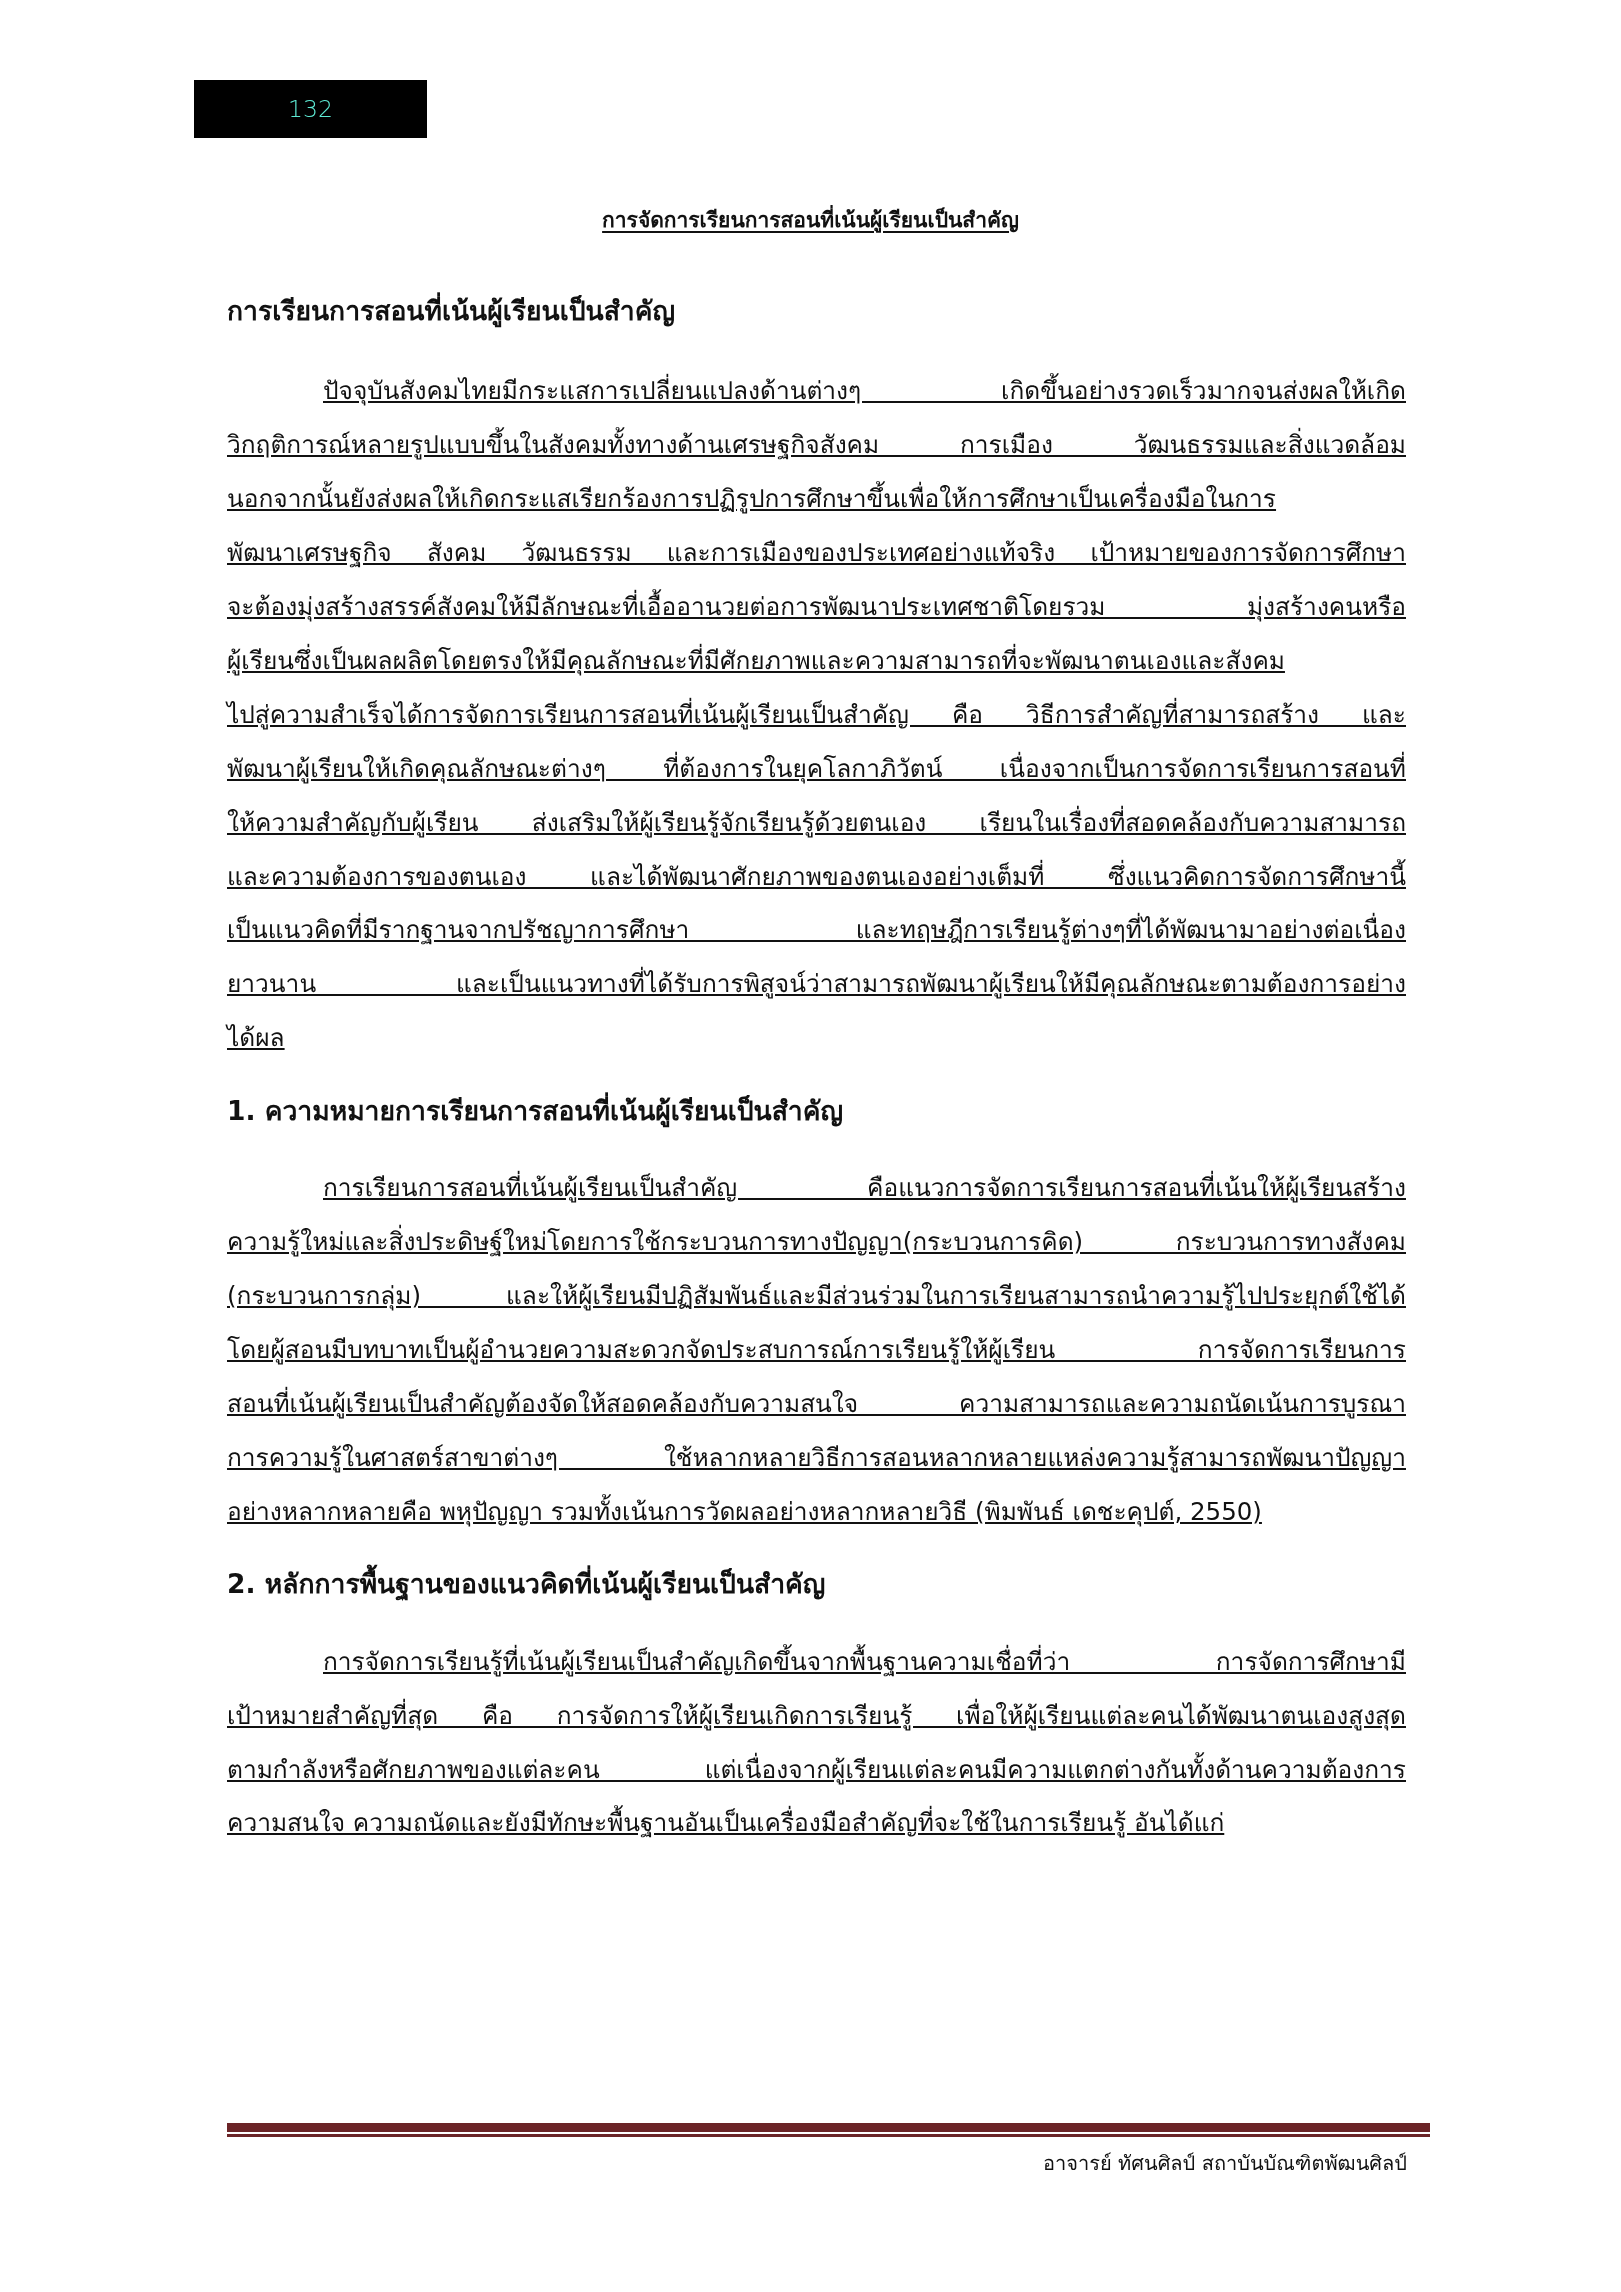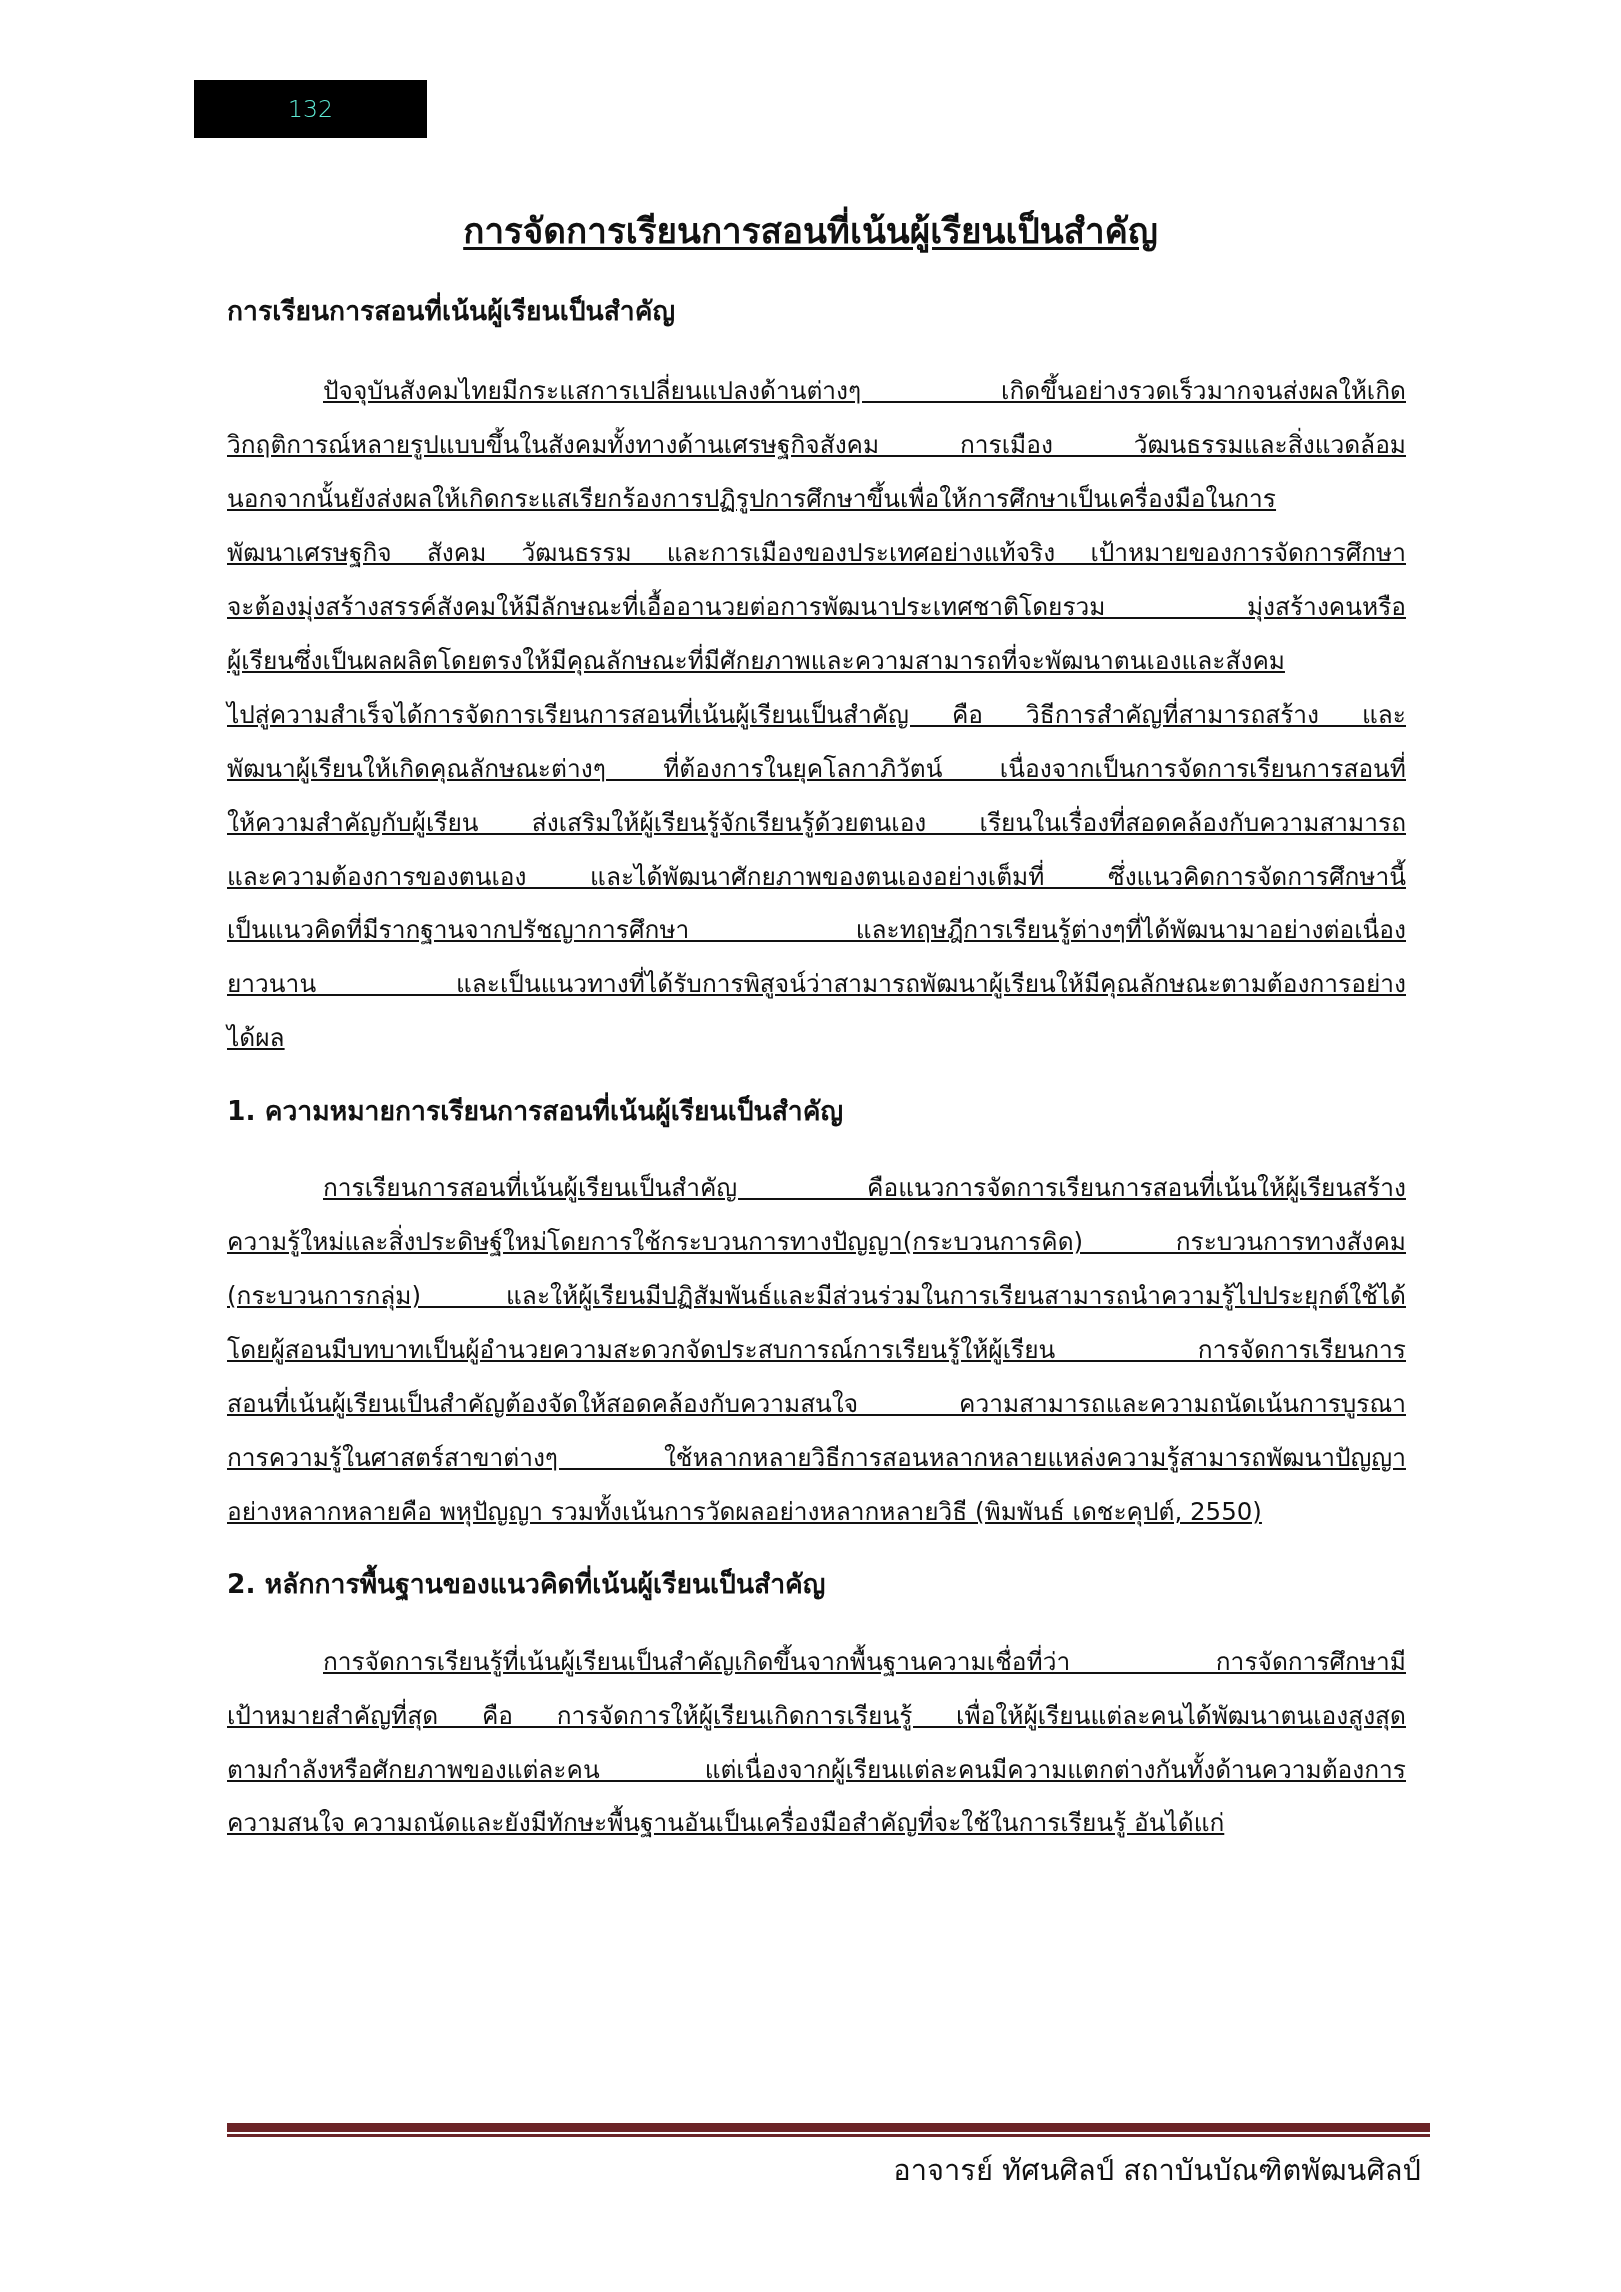--- a/index.html
+++ b/index.html
@@ -2,29 +2,29 @@
 <html><head>
 <meta charset="utf-8">
 <style>
   html, body { margin: 0; padding: 0; background: #ffffff; }
   body { width: 1621px; height: 2293px; position: relative; overflow: hidden;
          font-family: "DejaVu Sans", sans-serif; color: #111; }
   .page-num-box { position: absolute; left: 194px; top: 80px; width: 233px; height: 58px;
          background: #000; display: flex; align-items: center; justify-content: center; }
   .page-num { color: #5eead4; font-family: "DejaVu Sans", sans-serif; font-size: 23.5px; font-weight: 300; }
   .doc-title { position: absolute; left: 0; width: 1621px; top: 203px; text-align: center;
-         font-size: 35px; font-weight: bold; text-decoration: underline; text-underline-offset: 3.9px; }
+         font-size: 21px; font-weight: bold; text-decoration: underline; text-underline-offset: 3.9px; }
   .heading { position: absolute; left: 227px; font-size: 26.5px; font-weight: bold; white-space: nowrap; }
   .line { position: absolute; left: 227px; width: 1179px; font-size: 24.5px; white-space: nowrap;
           text-align: justify; text-align-last: justify; line-height: 33px; text-decoration: underline; }
   .line.indent { left: 323px; width: 1083px; }
   .line.last { text-align-last: left; width: auto; }
   .footer-rule-thick { position: absolute; left: 227px; width: 1203px; top: 2123px; height: 8.8px; background: #6b2427; }
   .footer-rule-thin { position: absolute; left: 227px; width: 1203px; top: 2134px; height: 2.9px; background: #6b2427; }
-  .footer-text { position: absolute; right: 200px; top: 2147px; font-size: 29px; white-space: nowrap; }
+  .footer-text { position: absolute; right: 214px; top: 2147px; font-size: 20px; white-space: nowrap; }
 </style>
 </head>
 <body>
 
 <div class="page-num-box">
   <span class="page-num">132</span>
 </div>
 
 <div class="doc-title">การจัดการเรียนการสอนที่เน้นผู้เรียนเป็นสำคัญ</div>
 

